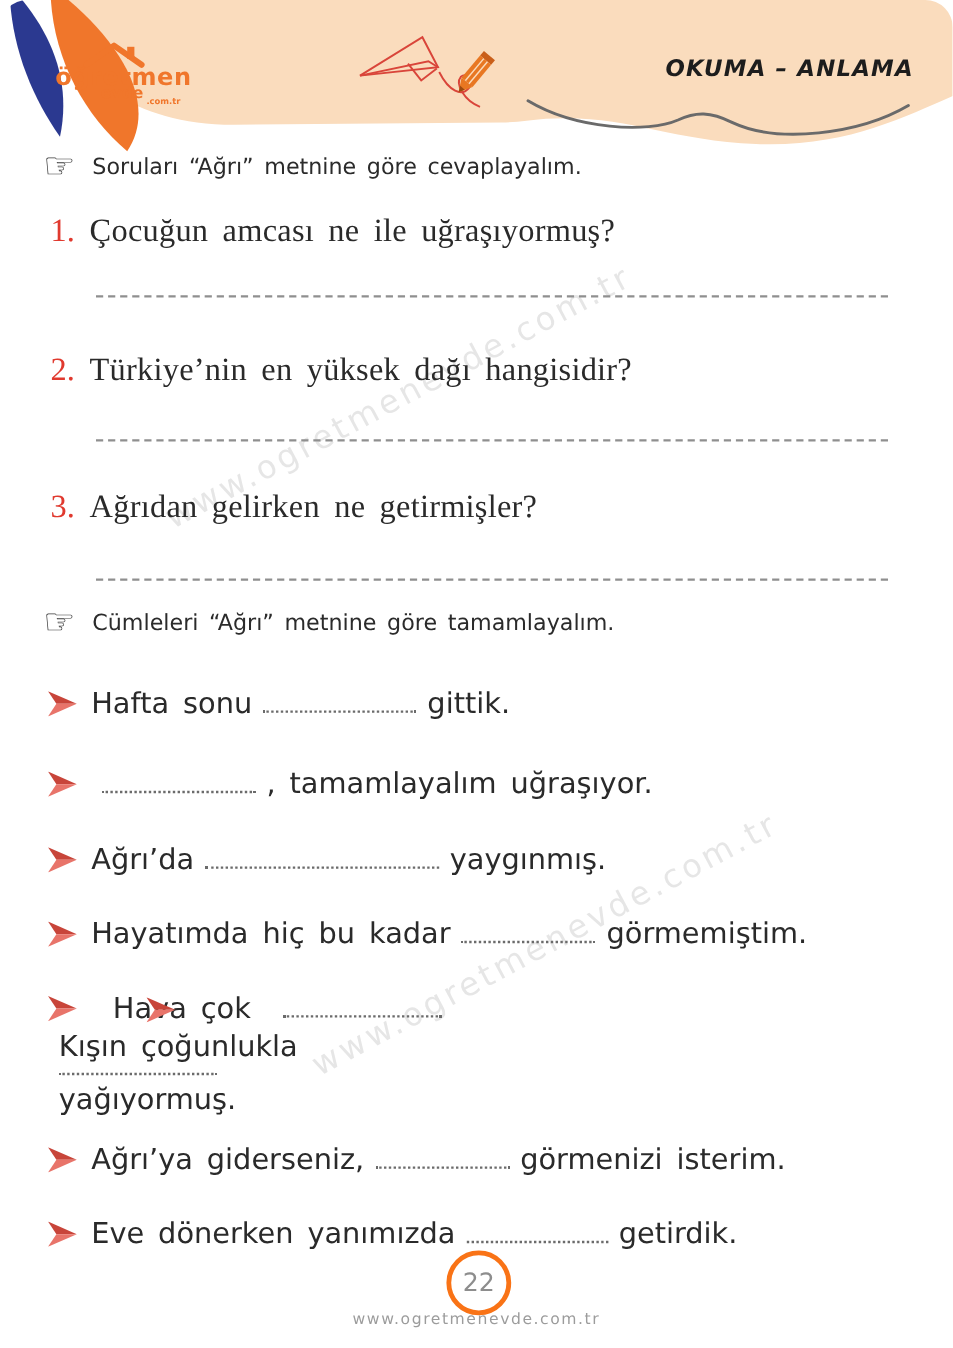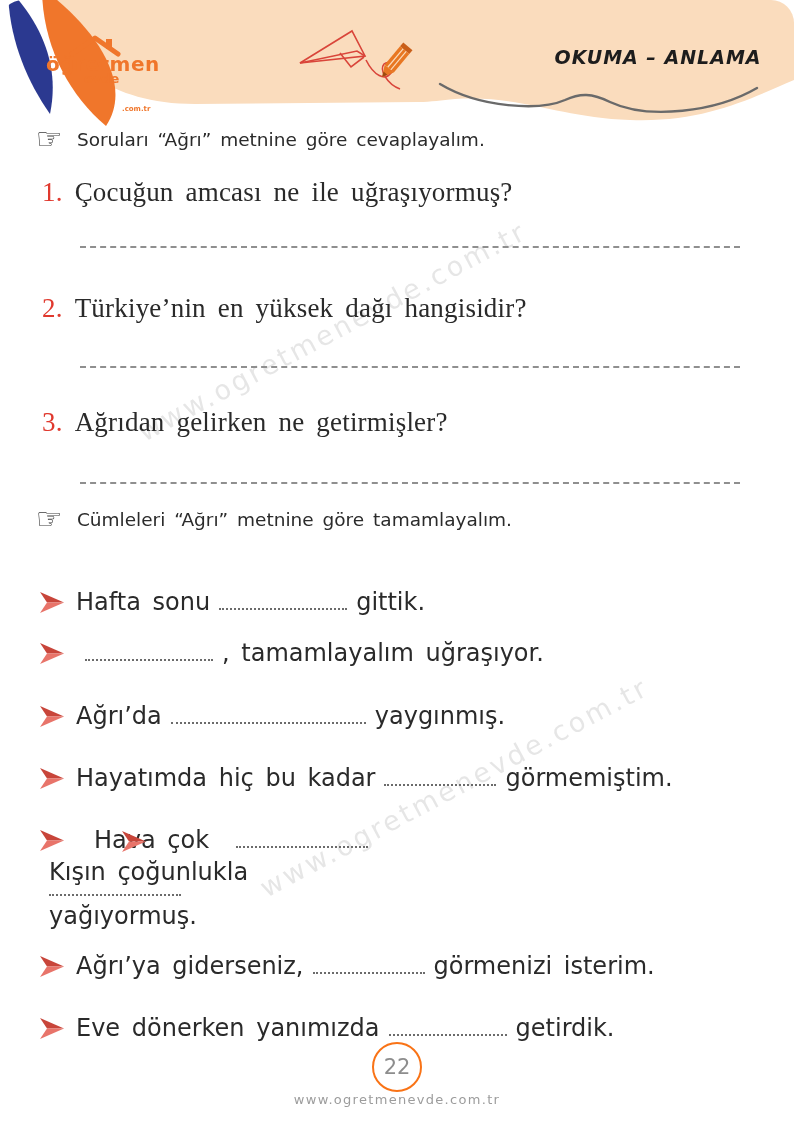--- a/index.html
+++ b/index.html
@@ -4,21 +4,21 @@
 <style>
   html,body{margin:0;padding:0;background:#ffffff;}
   .page{position:relative;width:794px;height:1123px;background:#ffffff;overflow:hidden;
         font-family:"DejaVu Sans",sans-serif;color:#2a2a2a;border-radius:23px;}
 
   
   .header-svg{position:absolute;top:0;left:0;}
   .logo-word1{position:absolute;left:46px;top:52px;font-size:20px;font-weight:800;
               color:#f0762b;letter-spacing:.5px;}
   .logo-word2{position:absolute;left:84px;top:71px;font-size:13px;font-weight:800;color:#f0762b;}
-  .logo-domain{position:absolute;left:122px;top:81px;font-size:7px;font-weight:700;color:#f0762b;margin-top:24px;}
+  .logo-domain{position:absolute;left:122px;top:81px;font-size:7px;font-weight:700;color:#f0762b;}
   .logo-tagline{position:absolute;left:148px;top:56px;font-size:17px;font-weight:700;
                 font-style:italic;color:#2b3990;letter-spacing:.3px;}
   .page-title{position:absolute;left:548px;top:46px;width:220px;text-align:center;
               font-size:19px;font-weight:800;font-style:italic;letter-spacing:1px;color:#1d1d1d;}
 
   
   .wm{position:absolute;font-size:27px;letter-spacing:3px;font-weight:500;
       color:rgba(130,130,130,0.20);white-space:nowrap;transform:rotate(-28deg);
       transform-origin:0 50%;pointer-events:none;}
   .wm1{left:140px;top:418px;}
@@ -39,21 +39,21 @@
   
   .fill{position:absolute;left:40px;display:flex;align-items:baseline;
         font-size:24px;line-height:40px;word-spacing:4px;}
   .bullet{margin-right:12px;align-self:center;flex:0 0 auto;display:flex;}
   .blank{display:inline-block;height:2px;border-bottom:2px dotted #6b6b6b;margin:0 9px;}
   .w128{width:128px;} .w195{width:195px;} .w112{width:112px;}
   .w132{width:132px;} .w118{width:118px;}
 
   
   .page-circle{position:absolute;left:372px;top:1042px;width:46px;height:46px;
-               border:2px solid #f97316;border-radius:50%;text-align:center;
+               border:4px solid #f97316;border-radius:50%;text-align:center;
                line-height:46px;font-size:21px;color:#8d8d8d;background:#fff;}
   .footer-url{position:absolute;left:0;right:0;top:1092px;text-align:center;
               font-size:13px;letter-spacing:1.3px;color:#9c9c9c;}
 </style>
 </head>
 <body>
 
 <div class="page">
 
   <svg class="header-svg" width="794" height="140" viewBox="0 0 794 140">
@@ -121,21 +121,21 @@
   <div class="question" style="top:402px;">
     <span class="qnum">3.</span><span>Ağrıdan gelirken ne getirmişler?</span>
   </div>
   <div class="answer-line" style="top:482px;"></div>
 
   <div class="instruction" style="top:506px;">
     <span class="hand">☞</span>
     <span>Cümleleri “Ağrı” metnine göre tamamlayalım.</span>
   </div>
 
-  <div class="fill" style="top:582px;justify-content:flex-end;">
+  <div class="fill" style="top:566px;justify-content:flex-end;">
     <span class="bullet">
       <svg width="24" height="21" viewBox="0 0 24 21">
           <polygon points="0,0 24,10.5 7,10.5" fill="#c8453a"></polygon>
           <polygon points="7,10.5 24,10.5 0,21" fill="#e8746a"></polygon>
         </svg>
     </span>
     <span>Hafta sonu</span>
     <span class="blank w128"></span>
     <span>gittik.</span>
   </div>

